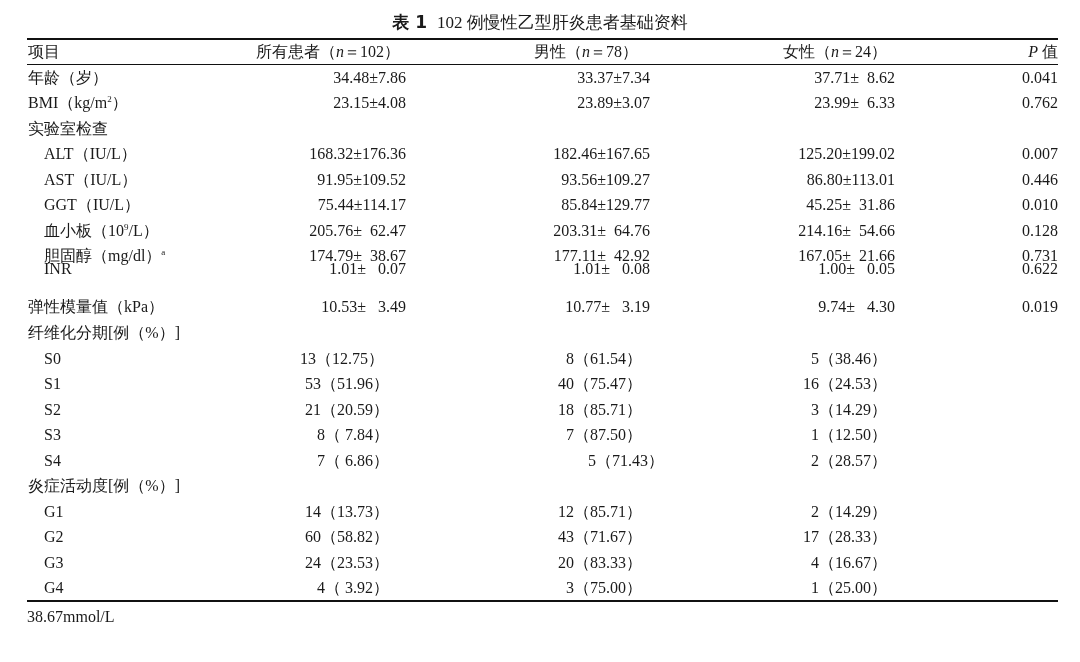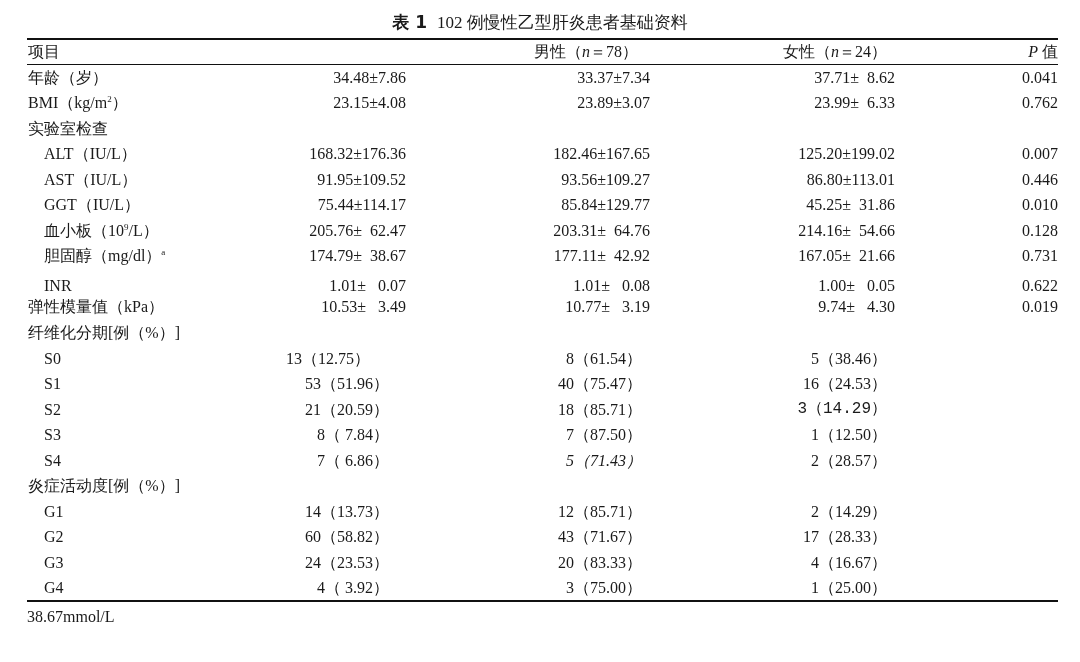--- a/index.html
+++ b/index.html
@@ -39,20 +39,21 @@
 <body>
 
 <div class="title">
   <span class="label">表 1</span><span>102 例慢性乙型肝炎患者基础资料</span>
 </div>
 
 <div class="rule-top"></div>
 
 <div class="row" style="top:39px;">
   <span class="cell c0">项目</span>
+  <span class="cell h1"><span>所有患者（</span><span class="italic">n</span><span>＝102）</span></span>
   <span class="cell h2"><span>男性（</span><span class="italic">n</span><span>＝78）</span></span>
   <span class="cell h3"><span>女性（</span><span class="italic">n</span><span>＝24）</span></span>
   <span class="cell c4"><span class="italic">P</span><span> 值</span></span>
 </div>
 
 <div class="rule-mid"></div>
 
 <div class="row" style="top:65px;">
   <span class="cell c0">年龄（岁）</span>
   <span class="cell c1">34.48±7.86</span>
@@ -106,21 +107,21 @@
 </div>
 
 <div class="row" style="top:243px;">
   <span class="cell c0 indent"><span>胆固醇（mg/dl）</span><sup>a</sup><span></span></span>
   <span class="cell c1">174.79±  38.67</span>
   <span class="cell c2">177.11±  42.92</span>
   <span class="cell c3">167.05±  21.66</span>
   <span class="cell c4">0.731</span>
 </div>
 
-<div class="row" style="top:273px;">
+<div class="row" style="top:256px;">
   <span class="cell c0 indent">INR</span>
   <span class="cell c1">1.01±   0.07</span>
   <span class="cell c2">1.01±   0.08</span>
   <span class="cell c3">1.00±   0.05</span>
   <span class="cell c4">0.622</span>
 </div>
 
 <div class="row" style="top:294px;">
   <span class="cell c0">弹性模量值（kPa）</span>
   <span class="cell c1">10.53±   3.49</span>
@@ -128,50 +129,50 @@
   <span class="cell c3">9.74±   4.30</span>
   <span class="cell c4">0.019</span>
 </div>
 
 <div class="row" style="top:320px;">
   <span class="cell c0">纤维化分期[例（%）]</span>
 </div>
 
 <div class="row" style="top:346px;">
   <span class="cell c0 indent">S0</span>
-  <span class="cell c1" style="right:688px;">13（12.75）</span>
+  <span class="cell c1" style="right:674px;">13（12.75）</span>
   <span class="cell c2" style="right:416px;">8（61.54）</span>
   <span class="cell c3" style="right:171px;">5（38.46）</span>
 </div>
 
 <div class="row" style="top:371px;">
   <span class="cell c0 indent">S1</span>
   <span class="cell c1" style="right:669px;">53（51.96）</span>
   <span class="cell c2" style="right:416px;">40（75.47）</span>
   <span class="cell c3" style="right:171px;">16（24.53）</span>
 </div>
 
 <div class="row" style="top:397px;">
   <span class="cell c0 indent">S2</span>
   <span class="cell c1" style="right:669px;">21（20.59）</span>
   <span class="cell c2" style="right:416px;">18（85.71）</span>
-  <span class="cell c3" style="right:171px;font-family:Liberation Mono, monospace;">3（14.29）</span>
+  <span class="cell c3" style="right:171px;">3（14.29）</span>
 </div>
 
 <div class="row" style="top:422px;">
   <span class="cell c0 indent">S3</span>
   <span class="cell c1" style="right:669px;">8（ 7.84）</span>
   <span class="cell c2" style="right:416px;">7（87.50）</span>
   <span class="cell c3" style="right:171px;">1（12.50）</span>
 </div>
 
 <div class="row" style="top:448px;">
   <span class="cell c0 indent">S4</span>
   <span class="cell c1" style="right:669px;">7（ 6.86）</span>
-  <span class="cell c2" style="right:416px;font-style:italic;">5（71.43）</span>
+  <span class="cell c2" style="right:394px;">5（71.43）</span>
   <span class="cell c3" style="right:171px;">2（28.57）</span>
 </div>
 
 <div class="row" style="top:473px;">
   <span class="cell c0">炎症活动度[例（%）]</span>
 </div>
 
 <div class="row" style="top:499px;text-decoration:underline;">
   <span class="cell c0 indent">G1</span>
   <span class="cell c1" style="right:669px;">14（13.73）</span>

